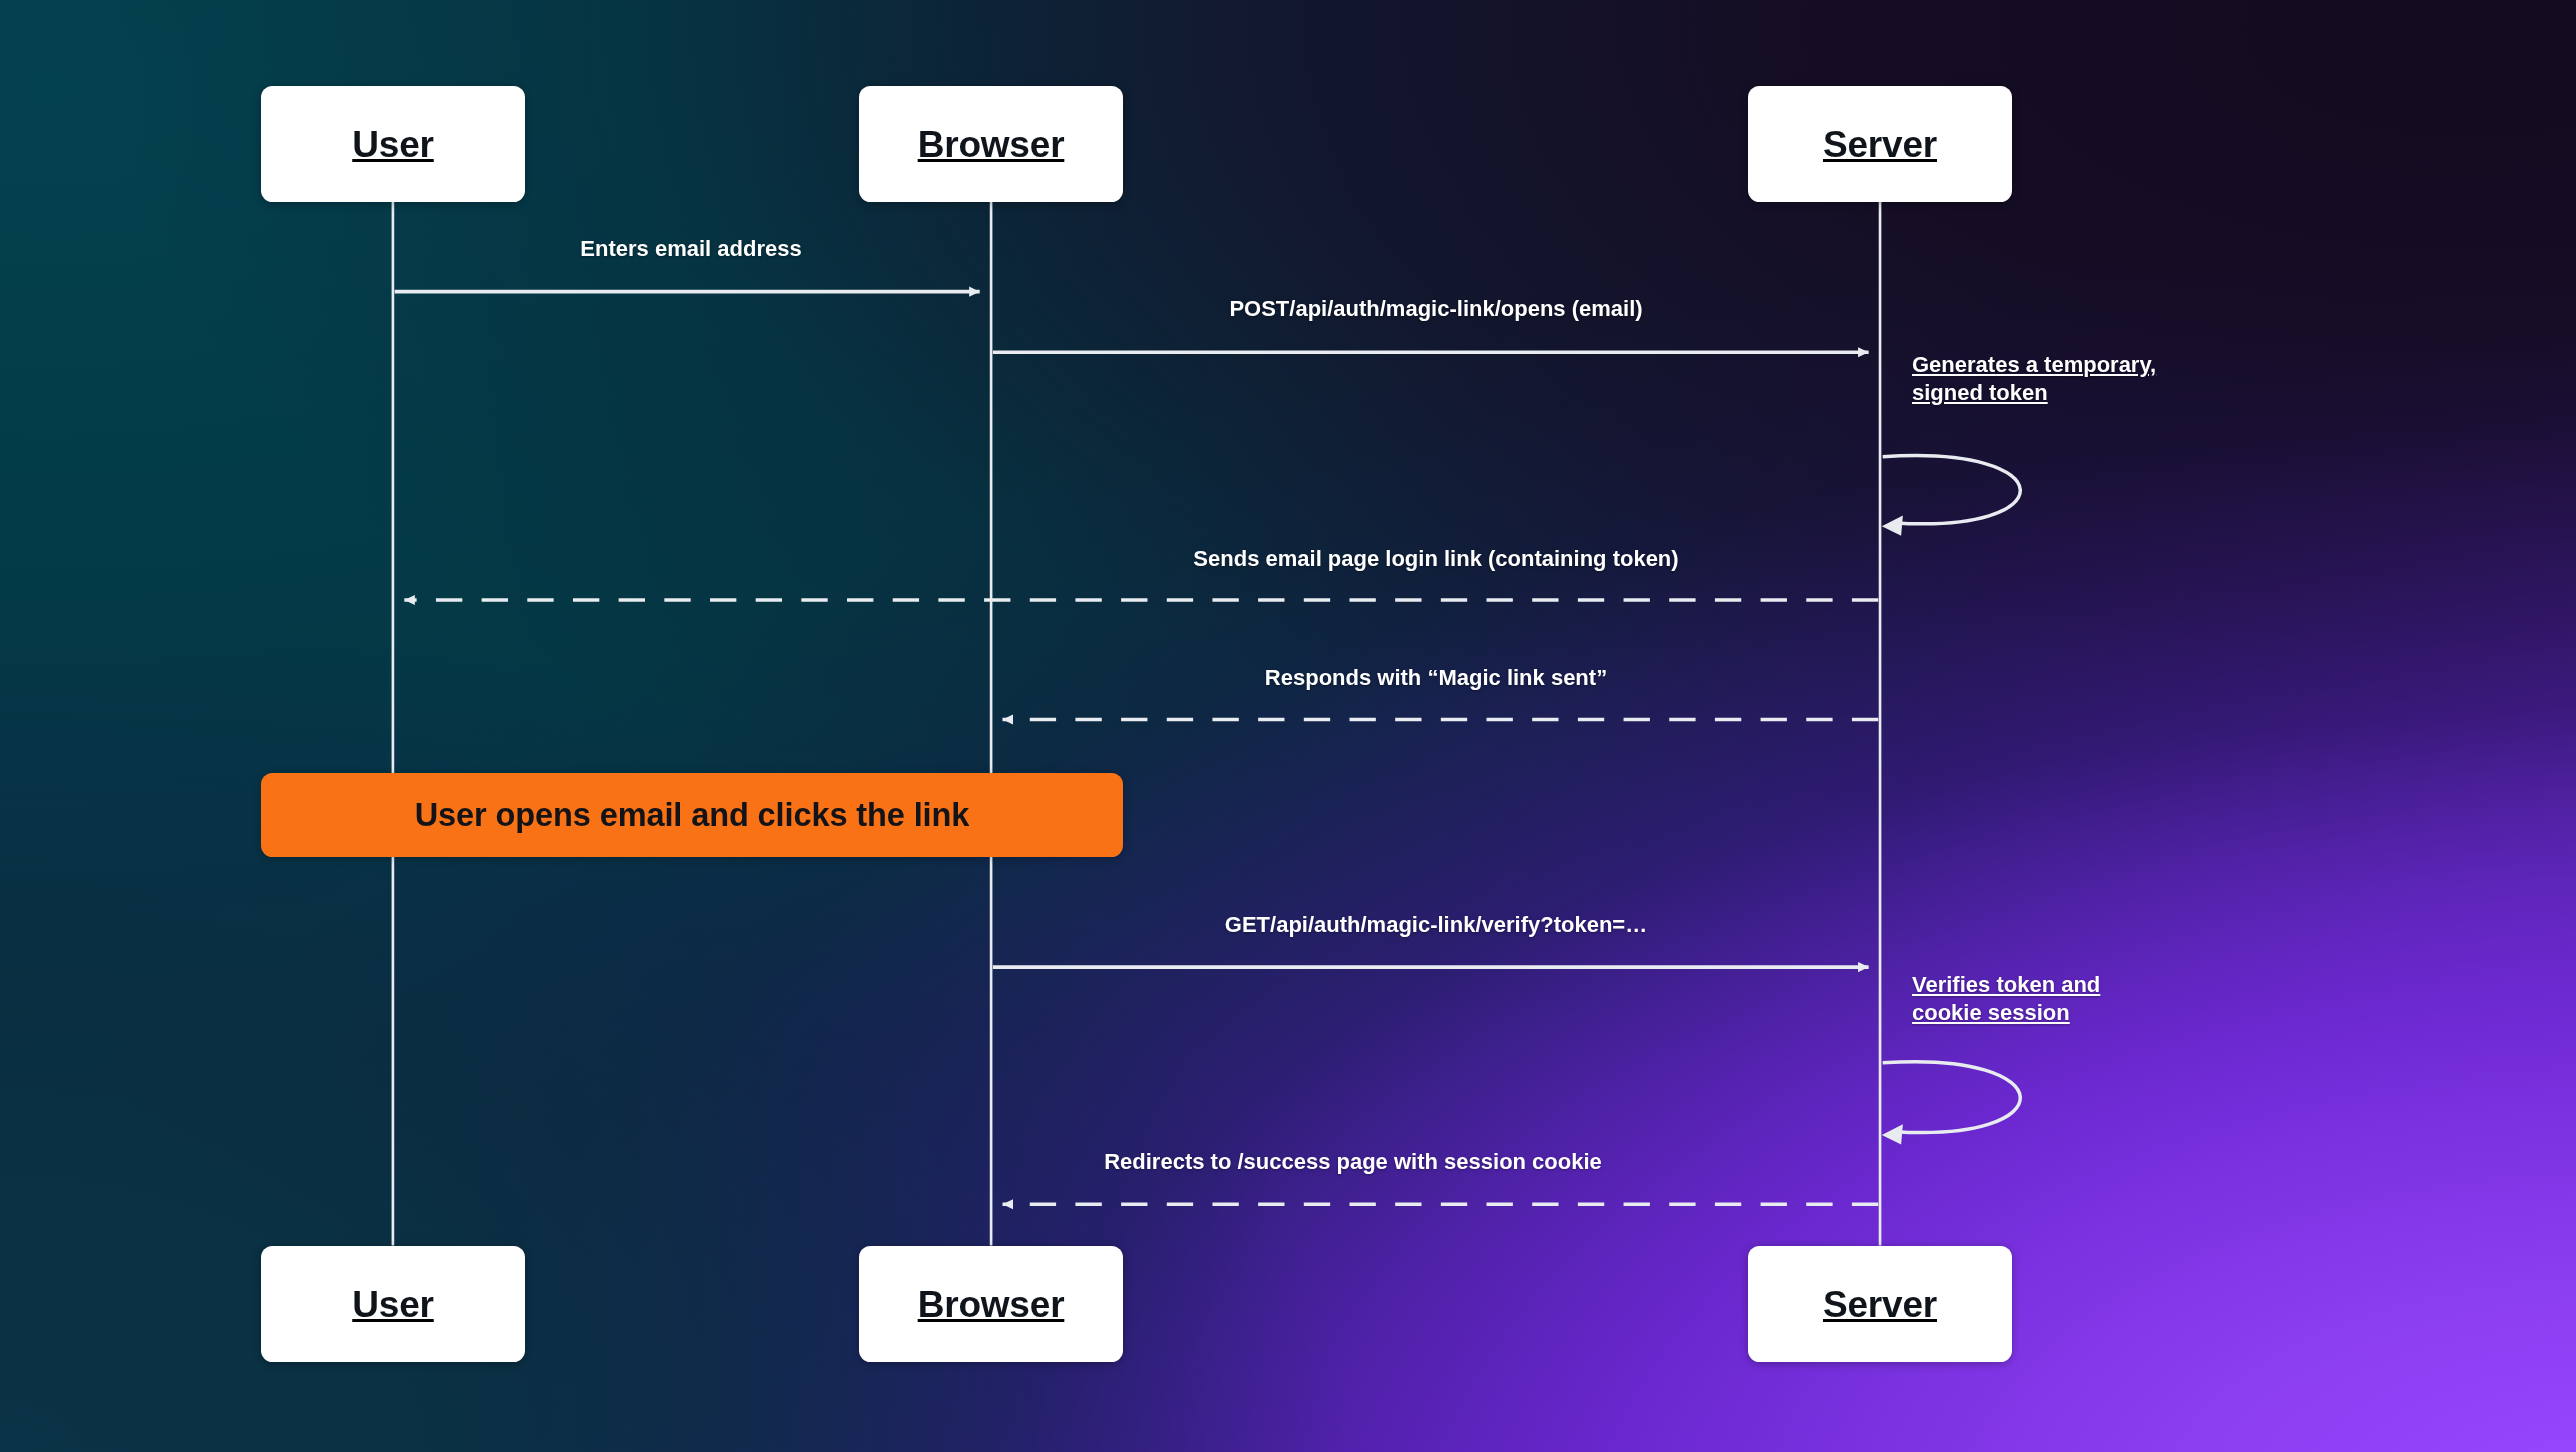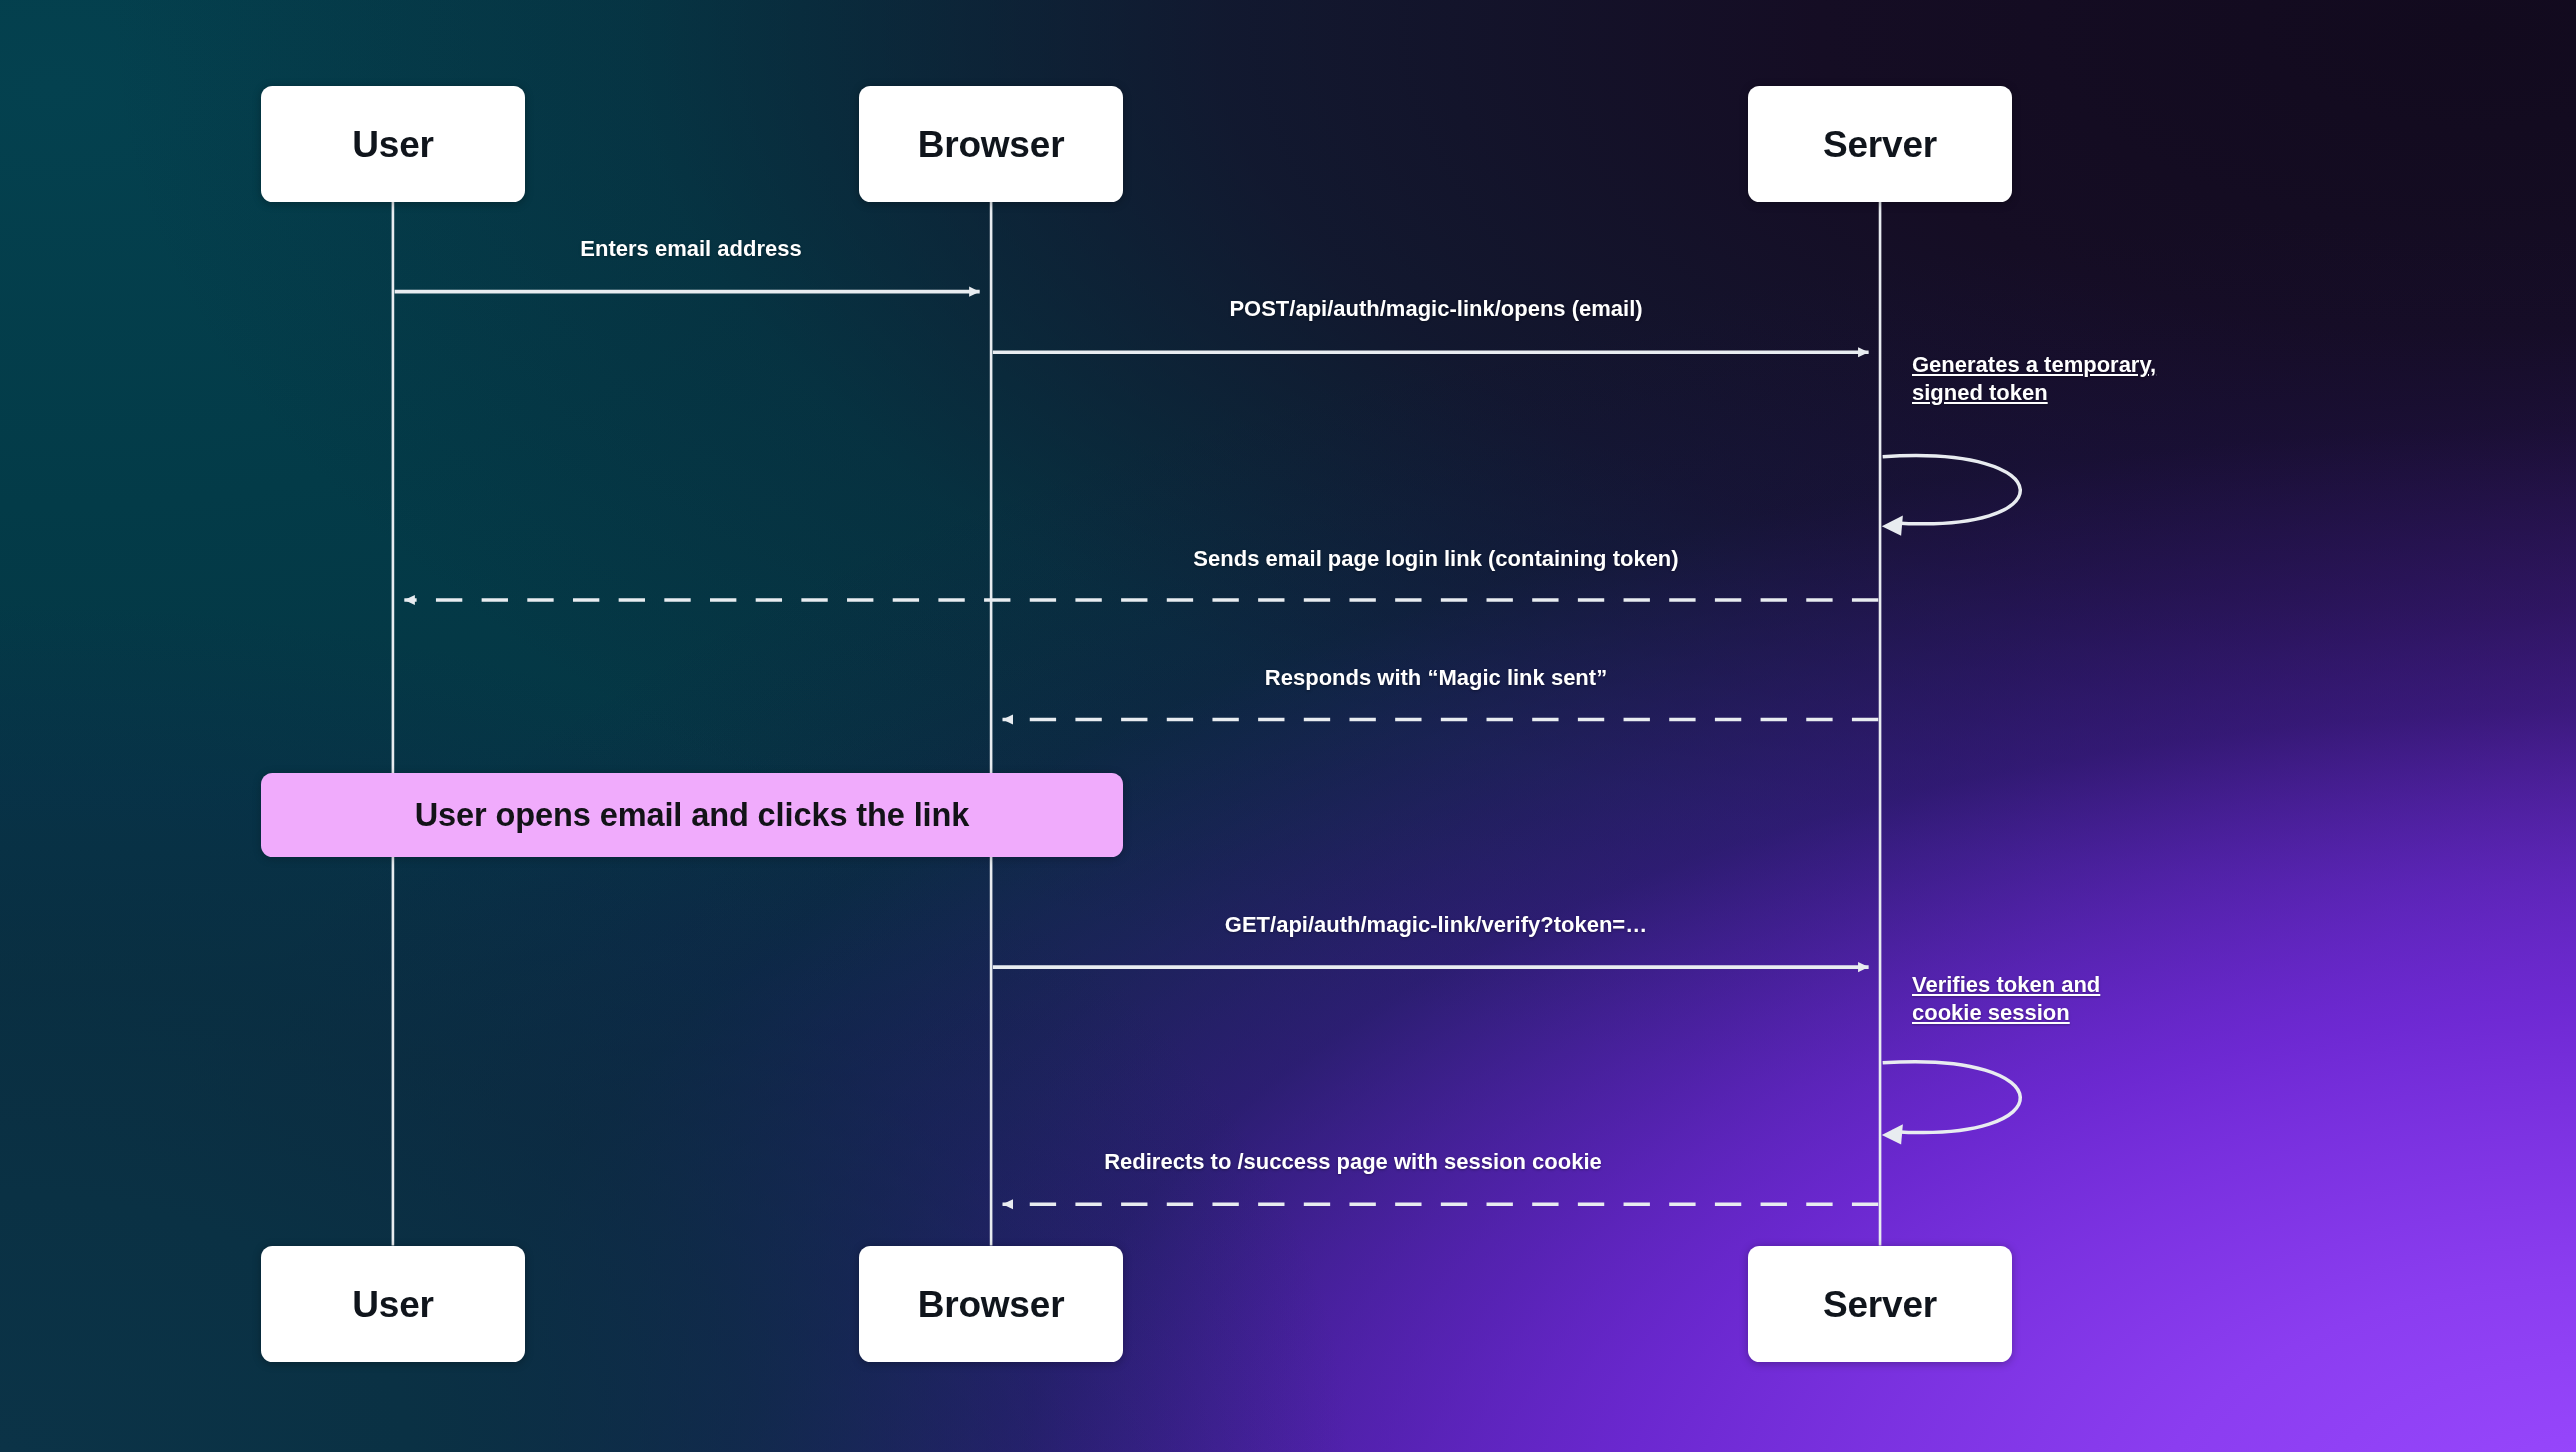--- a/index.html
+++ b/index.html
@@ -42,33 +42,34 @@
 
   
   .actor-box {
     position: absolute;
     background: #ffffff;
     border-radius: 11.4px;
     display: flex;
     align-items: center;
     justify-content: center;
     box-shadow: 0 1.8px 8.8px rgba(0,0,0,0.28);
+    text-decoration: underline;
   }
   .actor-label {
     color: #10151c;
     font-size: 37px;
     font-weight: 700;
     letter-spacing: -0.2px;
     line-height: 1;
   }
 
   
   .note-box {
     position: absolute;
-    background: #f0abfc;
+    background: #f97316;
     border-radius: 11.4px;
     display: flex;
     align-items: center;
     justify-content: center;
     box-shadow: 0 1.8px 8.8px rgba(0,0,0,0.22);
   }
   .note-label {
     color: #131318;
     font-size: 32.5px;
     font-weight: 700;

